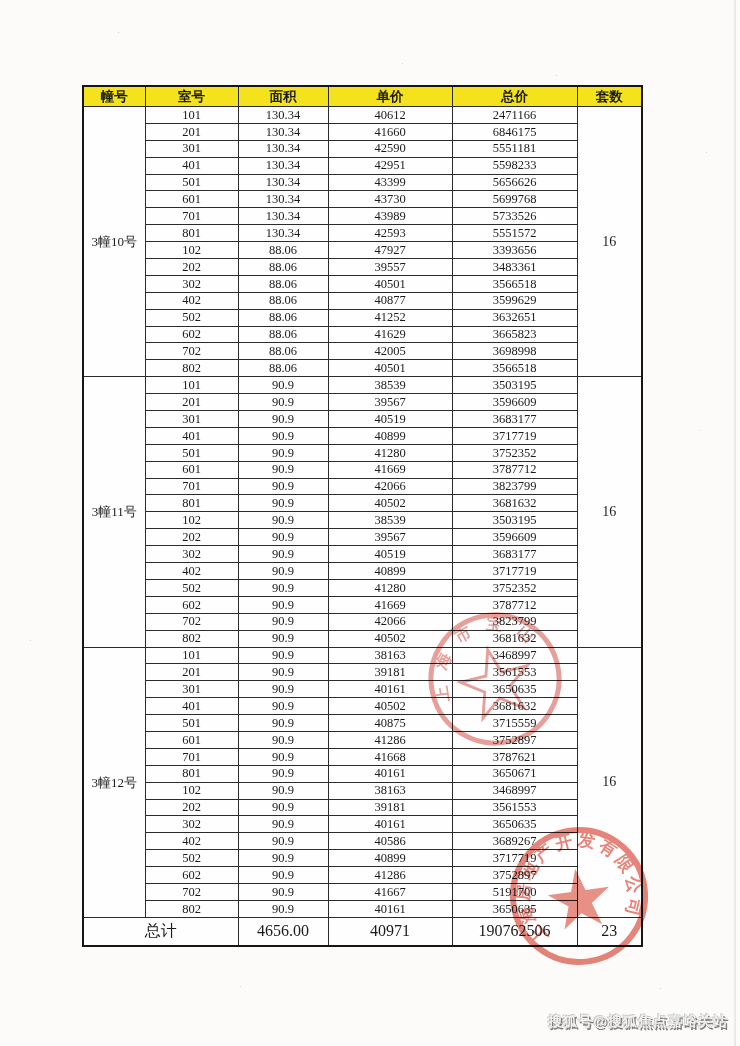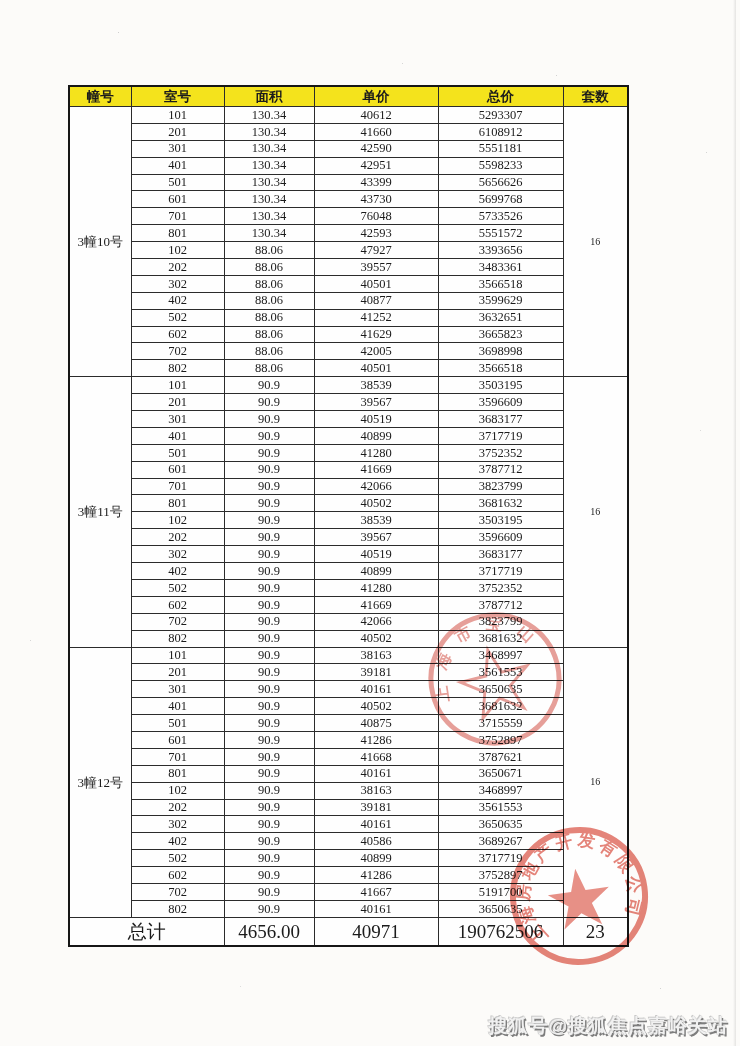--- a/index.html
+++ b/index.html
@@ -7,43 +7,43 @@
     width:740px;height:1046px;position:relative;overflow:hidden;
     background:#fcfbf9;
     font-family:"Liberation Serif","DejaVu Serif",serif;
   }
   .speckles{position:absolute;left:0;top:0;width:1px;height:1px;background:transparent;
     box-shadow:118px 32px 0 #cfcfcf,402px 63px 0 #d6d6d6,556px 75px 0 #d2d2d2,
       92px 196px 0 #d8d8d8,706px 152px 0 #d4d4d4,30px 640px 0 #d6d6d6,
       700px 430px 0 #dadada,660px 988px 0 #d2d2d2,240px 986px 0 #dcdcdc;}
   .page-edge{position:absolute;right:4px;top:0;width:3px;height:1046px;
     background:linear-gradient(90deg,rgba(0,0,0,0),rgba(120,120,120,0.18));}
-  .price-table-wrap{position:absolute;left:68px;top:85px;}
+  .price-table-wrap{position:absolute;left:82px;top:85px;}
   table.price-table{
     border-collapse:collapse;table-layout:fixed;width:559px;
     border:2px solid #161616;background:#fefefe;
   }
   .price-table th,.price-table td{
     border:1px solid #2b2b2b;text-align:center;vertical-align:middle;
     padding:0;overflow:hidden;white-space:nowrap;color:#1b1b1b;
   }
   .price-table th{height:19px;font-size:13.5px;font-weight:bold;background:#f4e31c;}
   .price-table td{height:15.9px;font-size:12.5px;line-height:1;}
   .price-table td.building-cell{font-size:13px;}
-  .price-table td.unit-count-cell{font-size:10px;}
-  .price-table tr.total-row td{height:27px;font-size:19px;}
+  .price-table td.unit-count-cell{font-size:14px;}
+  .price-table tr.total-row td{height:27px;font-size:16px;}
   
   .stamp{position:absolute;mix-blend-mode:multiply;pointer-events:none;}
   #stamp-upper{left:413px;top:597px;opacity:.52;filter:blur(0.5px);}
   #stamp-lower{left:494px;top:811px;opacity:.68;filter:blur(0.3px);}
   
   .watermark{
     position:absolute;right:12px;top:1013px;
     font-family:"Liberation Sans","DejaVu Sans",sans-serif;
-    font-weight:bold;font-size:19px;letter-spacing:1px;
+    font-weight:bold;font-size:14px;letter-spacing:1px;
     color:#f1f1f1;
     text-shadow:1.5px 1.5px 0 #7d7d7d,-1px -1px 0 #c9c9c9,0 0 1px #9a9a9a;
   }
 </style>
 </head>
 <body>
 
 <div class="speckles"></div>
 <div class="page-edge"></div>
 
@@ -66,28 +66,28 @@
           <th>总价</th>
           <th>套数</th>
         </tr>
       </thead>
     <tbody id="table-body">
         <tr>
           <td rowspan="16" class="building-cell">3幢10号</td>
           <td>101</td>
           <td>130.34</td>
           <td>40612</td>
-          <td>5293307</td>
+          <td>2471166</td>
           <td rowspan="16" class="unit-count-cell">16</td>
         </tr>
         <tr>
           <td>201</td>
           <td>130.34</td>
           <td>41660</td>
-          <td>6108912</td>
+          <td>6846175</td>
         </tr>
         <tr>
           <td>301</td>
           <td>130.34</td>
           <td>42590</td>
           <td>5551181</td>
         </tr>
         <tr>
           <td>401</td>
           <td>130.34</td>
@@ -102,21 +102,21 @@
         </tr>
         <tr>
           <td>601</td>
           <td>130.34</td>
           <td>43730</td>
           <td>5699768</td>
         </tr>
         <tr>
           <td>701</td>
           <td>130.34</td>
-          <td>76048</td>
+          <td>43989</td>
           <td>5733526</td>
         </tr>
         <tr>
           <td>801</td>
           <td>130.34</td>
           <td>42593</td>
           <td>5551572</td>
         </tr>
         <tr>
           <td>102</td>

